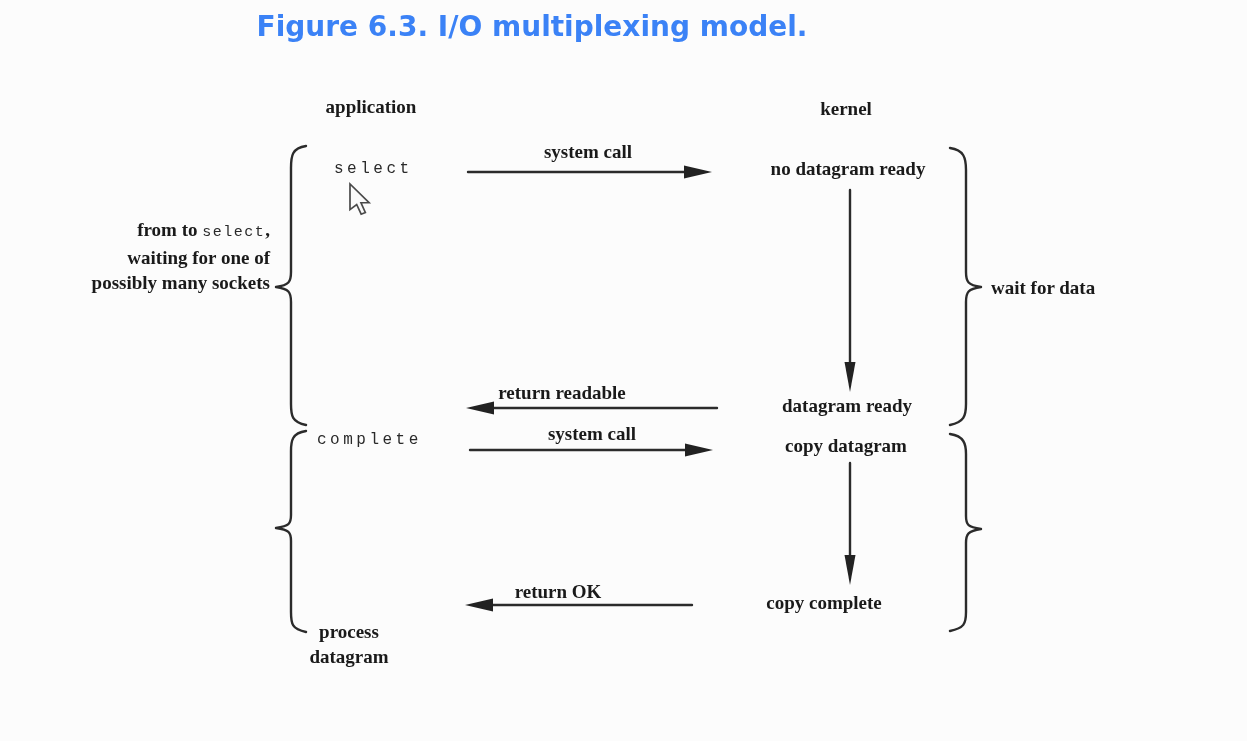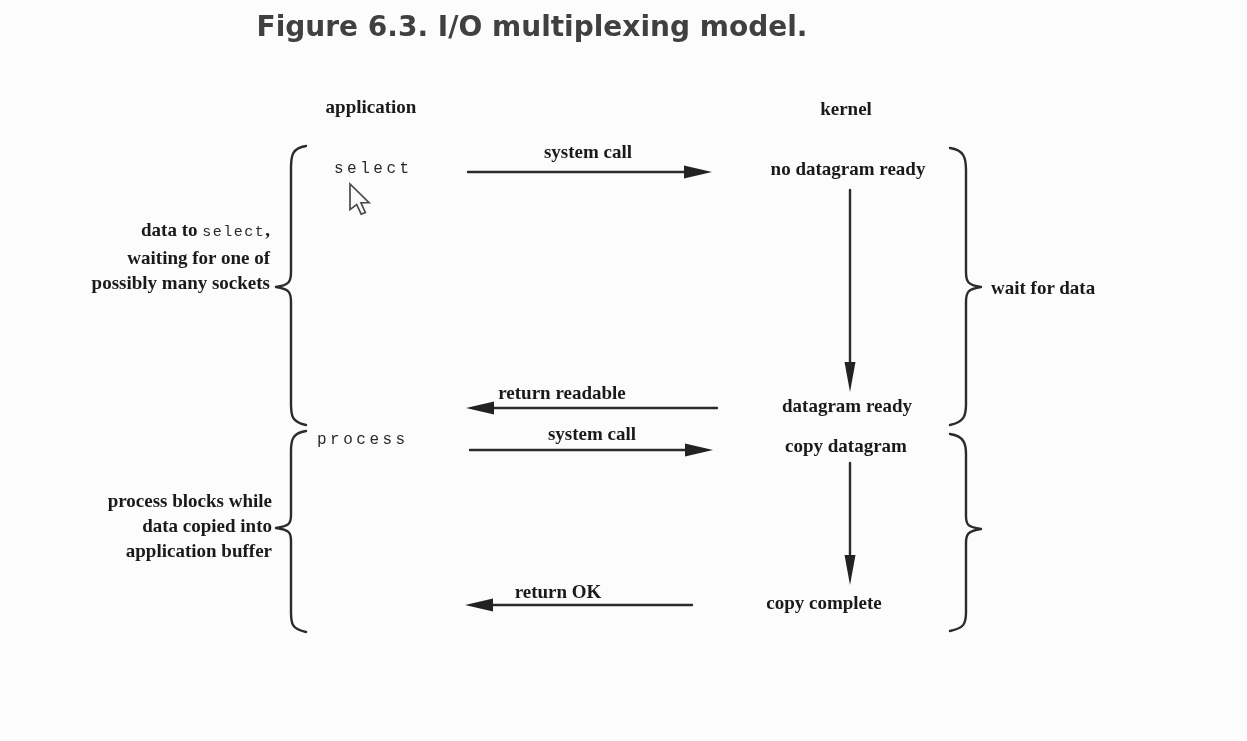--- a/index.html
+++ b/index.html
@@ -11,21 +11,21 @@
     font-family:"Liberation Serif", serif;
   }
   .figure-title{
     position:absolute;
     left:532px;top:10px;
     transform:translateX(-50%);
     font-family:"DejaVu Sans", sans-serif;
     font-weight:bold;
     font-size:28px;
     letter-spacing:0px;
-    color:#404040;
+    color:#3b82f6;
     white-space:nowrap;
   }
   .serif-label{
     position:absolute;
     font-family:"Liberation Serif", serif;
     font-weight:bold;
     font-size:19px;
     line-height:1.15;
     color:#1a1a1a;
     white-space:nowrap;
@@ -106,40 +106,39 @@
       <polygon class="cursor-shape" points="0,0 0,16.5 4.3,13.2 7.2,19.5 9.9,18.4 7.1,12.1 12.3,12.1"></polygon>
     </g>
   </svg>
 
   <div class="figure-title">Figure 6.3. I/O multiplexing model.</div>
 
   <div class="serif-label centered" style="left:371px;top:96px;">application</div>
   <div class="serif-label centered" style="left:846px;top:98px;">kernel</div>
 
   <div class="mono-label" style="left:334px;top:160px;">select</div>
-  <div class="mono-label" style="left:317px;top:431px;">process</div>
+  <div class="mono-label" style="left:317px;top:431px;">complete</div>
 
   <div class="serif-label centered" style="left:588px;top:141px;">system call</div>
   <div class="serif-label centered" style="left:562px;top:382px;">return readable</div>
   <div class="serif-label centered" style="left:592px;top:423px;">system call</div>
   <div class="serif-label centered" style="left:558px;top:581px;">return OK</div>
 
   <div class="serif-label centered" style="left:848px;top:158px;">no datagram ready</div>
   <div class="serif-label centered" style="left:847px;top:395px;">datagram ready</div>
   <div class="serif-label centered" style="left:846px;top:435px;">copy datagram</div>
   <div class="serif-label centered" style="left:824px;top:592px;">copy complete</div>
 
   <div class="note right-aligned" style="left:28px;top:217px;width:242px;">
-    <div><span>data to </span><span class="inline-mono">select</span><span>,</span></div>
+    <div><span>from to </span><span class="inline-mono">select</span><span>,</span></div>
     <div>waiting for one of</div>
     <div>possibly many sockets</div>
   </div>
 
-  <div class="note right-aligned" style="left:28px;top:488px;width:244px;">
-    <div>process blocks while</div>
-    <div>data copied into</div>
-    <div>application buffer</div>
-  </div>
 
   <div class="note" style="left:991px;top:275px;">wait for data</div>
 
+  <div class="note" style="left:349px;top:619px;transform:translateX(-50%);text-align:center;">
+    <div>process</div>
+    <div>datagram</div>
+  </div>
 
 </div>
 
 </body></html>

